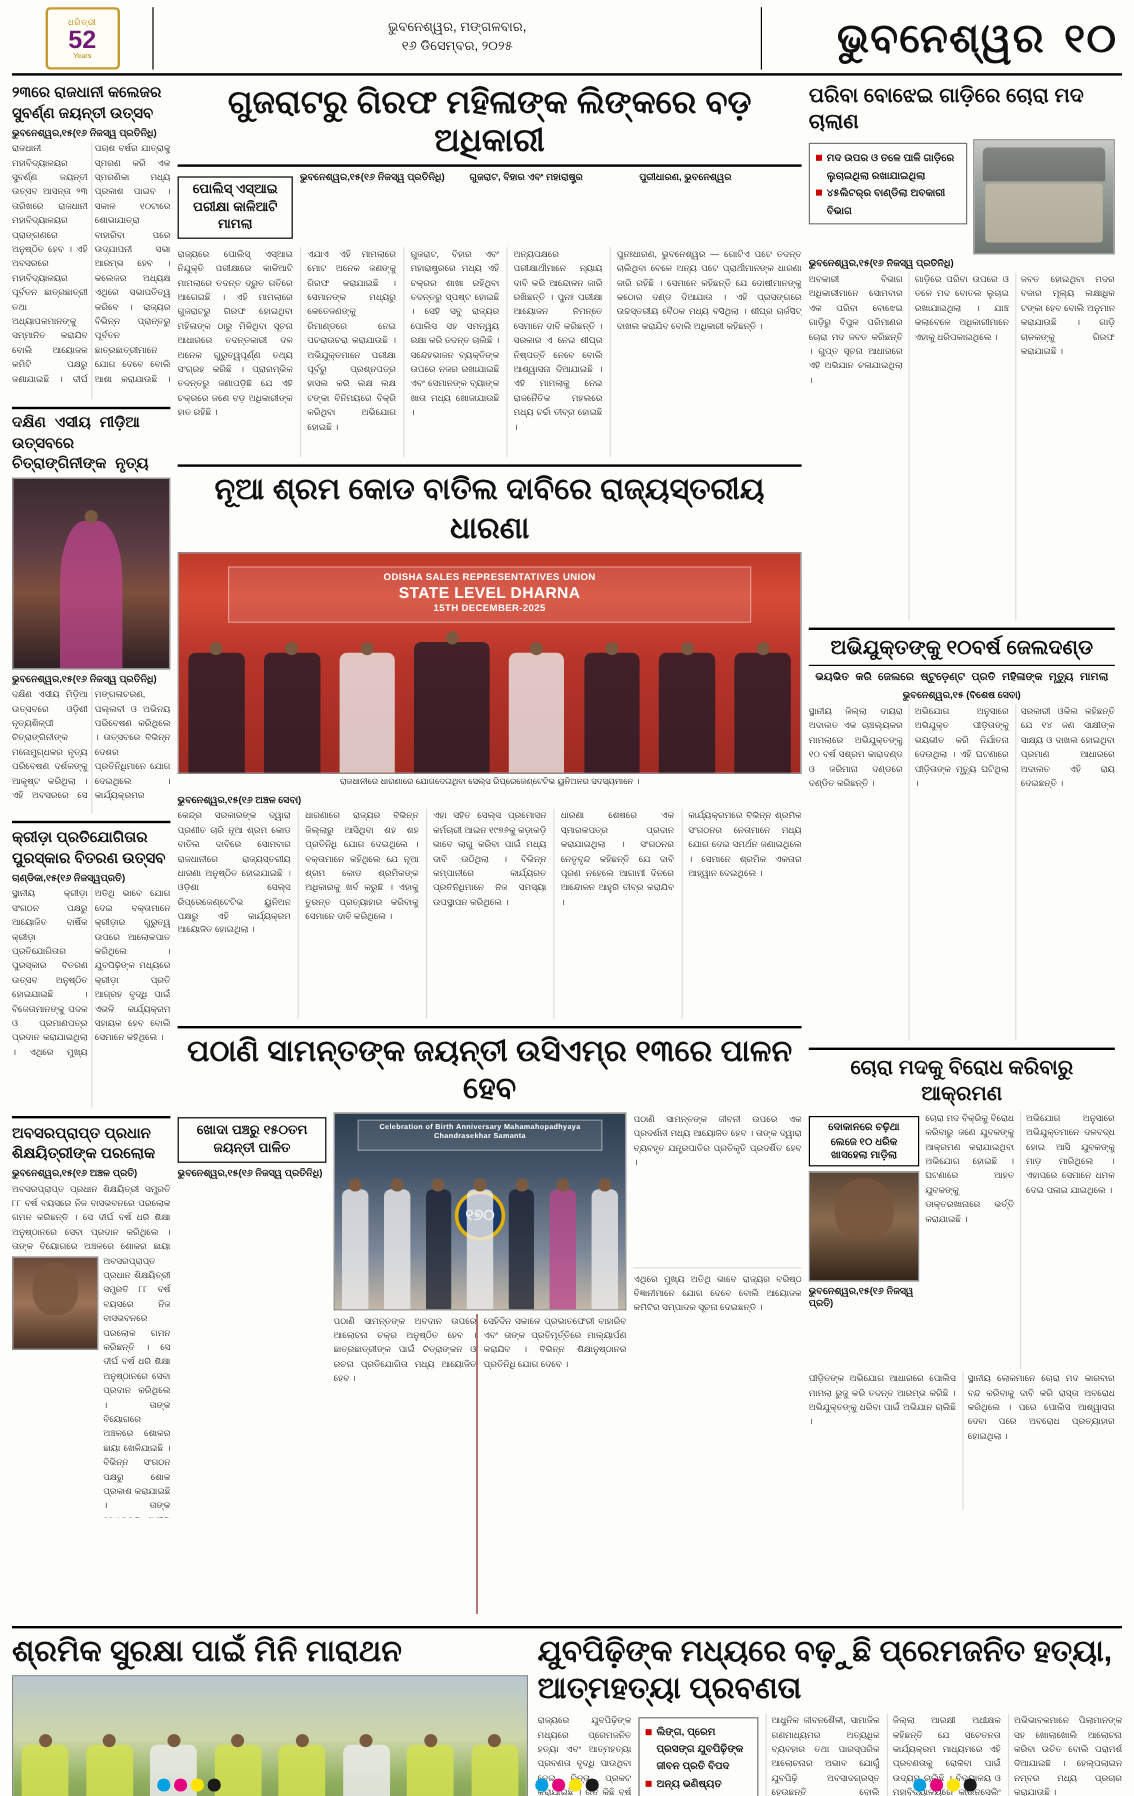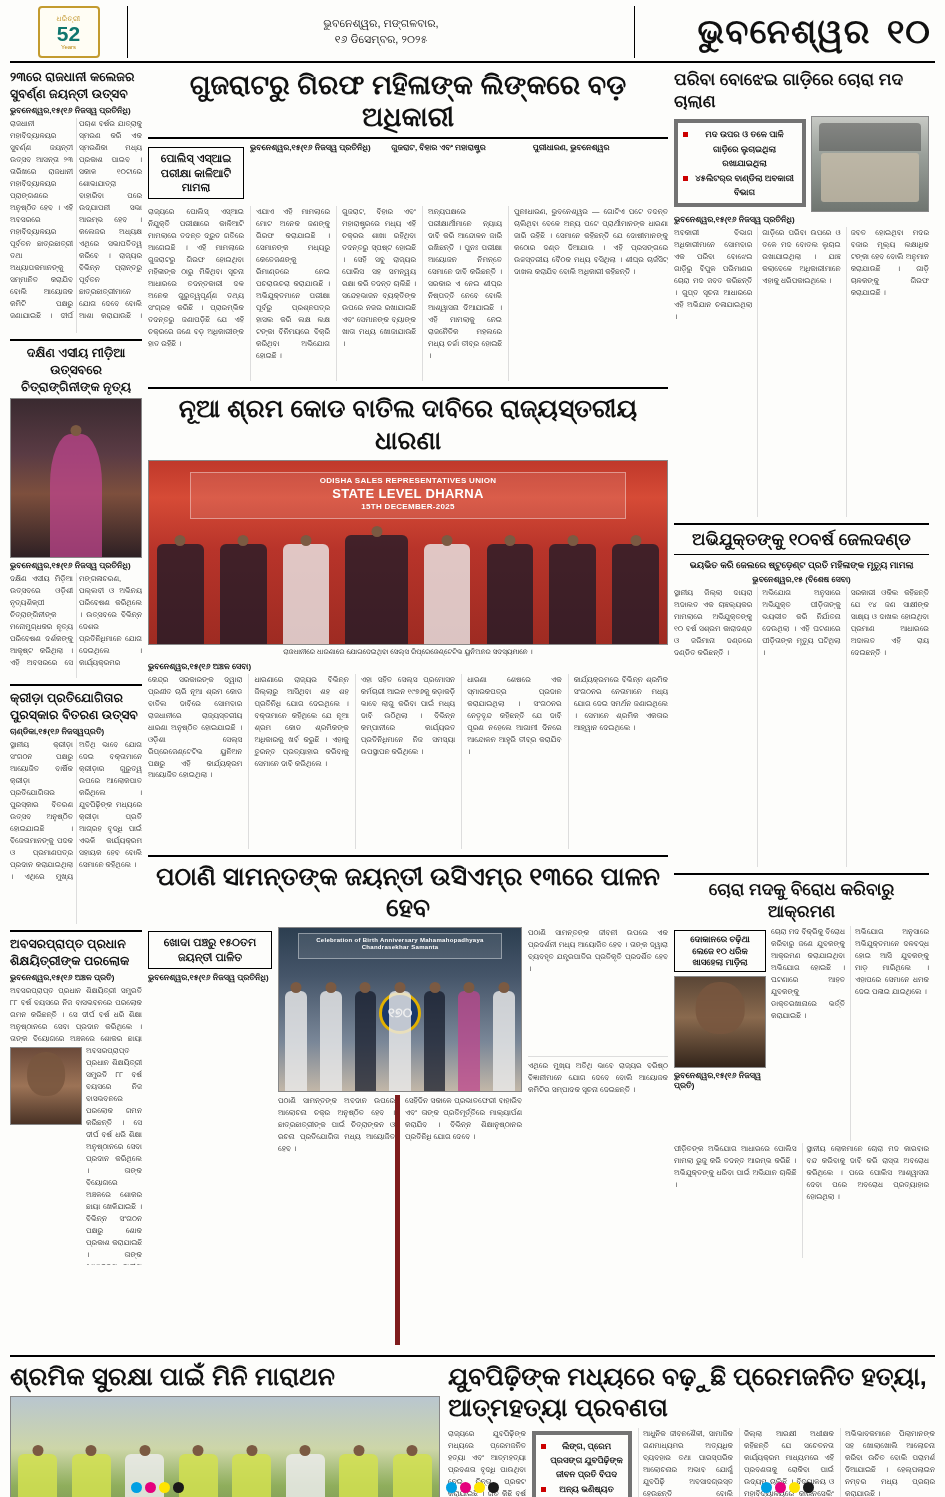--- a/index.html
+++ b/index.html
@@ -16,21 +16,21 @@
 
   
   .masthead { display:flex; align-items:stretch; border-bottom:2px solid #000; padding-bottom:3px; }
   .logo-box { width:118px; display:flex; align-items:center; justify-content:center; border-right:1px solid #000; }
   .logo {
     width:62px; height:52px; border:2px solid #c39b2f; border-radius:4px;
     display:flex; flex-direction:column; align-items:center; justify-content:center;
     background:#fffdf4; position:relative;
   }
   .logo .lbl { font-size:7px; color:#b8860b; letter-spacing:.5px; }
-  .logo .num { font-size:21px; font-weight:bold; color:#0f766e; line-height:1; }
+  .logo .num { font-size:21px; font-weight:bold; color:#701a75; line-height:1; }
   .logo .yrs { font-size:6px; color:#b8860b; }
   .place-date { flex:1; display:flex; flex-direction:column; align-items:center; justify-content:center;
      font-size:11px; line-height:1.45; border-right:1px solid #000; }
   .city-title { width:300px; display:flex; align-items:center; justify-content:flex-end; padding-right:4px;}
   .city-title .t { font-size:34px; font-weight:bold; letter-spacing:1px; }
 
   
   .cols { display:flex; gap:6px; margin-top:6px; }
   .col { }
   .c1 { width:132px; }
@@ -45,21 +45,21 @@
   .byline { font-size:8px; font-weight:bold; margin:3px 0 2px; }
   .byline.center { text-align:center; }
 
   .body-text { font-size:7.4px; line-height:1.62; text-align:justify; color:#1a1a1a; }
   .t2 { column-count:2; column-gap:6px; column-rule:1px solid #ddd; }
 
   .boxed {
     border:1px solid #000; padding:3px 4px; margin:4px 0; text-align:center;
     font-size:11px; font-weight:bold; line-height:1.35;
   }
-  .bullets { border:4px solid #737373; padding:4px 5px; margin:3px 0; font-size:8.5px; line-height:1.7;text-align:center; }
+  .bullets { border:1px solid #737373; padding:4px 5px; margin:3px 0; font-size:8.5px; line-height:1.7; }
   .bullets div { position:relative; padding-left:9px; font-weight:bold; }
   .bullets div:before { content:""; position:absolute; left:0; top:5px; width:5px; height:5px; background:#c00; }
 
   
   .photo { position:relative; overflow:hidden; border:1px solid #888; }
   .cap { font-size:7px; text-align:center; line-height:1.4; padding:2px 1px; }
 
   
   .ph-dance { background:linear-gradient(180deg,#3a2a30 0%,#5a3b44 35%,#7d4f3d 60%,#2e2024 100%); }
   .ph-dharna { background:linear-gradient(180deg,#c0392b 0%,#d64b36 20%,#b8342a 48%,#9e2b22 100%); }
@@ -122,21 +122,21 @@
   <div class="cols">
 
     <div class="col c1">
 
       <div class="hl-s" style="text-align:left;">୨୩ରେ ରାଜଧାନୀ କଲେଜର ସୁବର୍ଣ୍ଣ ଜୟନ୍ତୀ ଉତ୍ସବ</div>
       <div class="byline">ଭୁବନେଶ୍ୱର,୧୫(୧୬ ନିଜସ୍ୱ ପ୍ରତିନିଧି)</div>
       <div class="body-text t2" style="height:215px;overflow:hidden;">ରାଜଧାନୀ ମହାବିଦ୍ୟାଳୟର ସୁବର୍ଣ୍ଣ ଜୟନ୍ତୀ ଉତ୍ସବ ଆସନ୍ତା ୨୩ ତାରିଖରେ ରାଜଧାନୀ ମହାବିଦ୍ୟାଳୟର ପ୍ରାଙ୍ଗଣରେ ଅନୁଷ୍ଠିତ ହେବ । ଏହି ଅବସରରେ ମହାବିଦ୍ୟାଳୟର ପୂର୍ବତନ ଛାତ୍ରଛାତ୍ରୀ ତଥା ଅଧ୍ୟାପକମାନଙ୍କୁ ସମ୍ମାନିତ କରାଯିବ ବୋଲି ଆୟୋଜକ କମିଟି ପକ୍ଷରୁ ଜଣାଯାଇଛି । ଦୀର୍ଘ ପଚାଶ ବର୍ଷର ଯାତ୍ରାକୁ ସ୍ମରଣ କରି ଏକ ସ୍ମରଣିକା ମଧ୍ୟ ପ୍ରକାଶ ପାଇବ । ସକାଳ ୧୦ଟାରେ ଶୋଭାଯାତ୍ରା ବାହାରିବା ପରେ ଉଦ୍‌ଯାପନୀ ସଭା ଆରମ୍ଭ ହେବ । କଲେଜର ଅଧ୍ୟକ୍ଷ ଏଥିରେ ସଭାପତିତ୍ୱ କରିବେ । ରାଜ୍ୟର ବିଭିନ୍ନ ପ୍ରାନ୍ତରୁ ପୂର୍ବତନ ଛାତ୍ରଛାତ୍ରୀମାନେ ଯୋଗ ଦେବେ ବୋଲି ଆଶା କରାଯାଉଛି । ସାଂସ୍କୃତିକ କାର୍ଯ୍ୟକ୍ରମ ମଧ୍ୟ ପରିବେଷଣ କରାଯିବ । ସମସ୍ତ ପ୍ରସ୍ତୁତି ସମ୍ପୂର୍ଣ୍ଣ ହୋଇଥିବା ବେଳେ ବିଭିନ୍ନ କମିଟି ଗଠନ କରାଯାଇଛି । ଏହି ଉତ୍ସବରେ ଭାଗ ନେବା ପାଇଁ ପଞ୍ଜୀକରଣ ପ୍ରକ୍ରିୟା ଜାରି ରହିଛି ବୋଲି କୁହାଯାଇଛି ।</div>
 
       <div class="sec-sep"></div>
 
-      <div class="hl-s" style="text-align:center;">ଦକ୍ଷିଣ ଏସୀୟ ମୀଡ଼ିଆ ଉତ୍ସବରେ ଚିତ୍ରାଙ୍ଗିନୀଙ୍କ ନୃତ୍ୟ</div>
+      <div class="hl-s" style="text-align:left;font-family:Liberation Mono, monospace;">ଦକ୍ଷିଣ ଏସୀୟ ମୀଡ଼ିଆ ଉତ୍ସବରେ ଚିତ୍ରାଙ୍ଗିନୀଙ୍କ ନୃତ୍ୟ</div>
       <div class="photo ph-dance" style="height:160px;margin-top:3px;">
         <div class="fig p" style="position:absolute;left:30%;width:40%;height:78%;bottom:0;border-radius:40% 40% 0 0;"></div>
       </div>
       <div class="byline">ଭୁବନେଶ୍ୱର,୧୫(୧୬ ନିଜସ୍ୱ ପ୍ରତିନିଧି)</div>
       <div class="body-text t2" style="height:105px;overflow:hidden;">ଦକ୍ଷିଣ ଏସୀୟ ମିଡ଼ିଆ ଉତ୍ସବରେ ଓଡ଼ିଶୀ ନୃତ୍ୟଶିଳ୍ପୀ ଚିତ୍ରାଙ୍ଗିନୀଙ୍କ ମନୋମୁଗ୍ଧକର ନୃତ୍ୟ ପରିବେଷଣ ଦର୍ଶକଙ୍କୁ ଆକୃଷ୍ଟ କରିଥିଲା । ଏହି ଅବସରରେ ସେ ମଙ୍ଗଳାଚରଣ, ପଲ୍ଲବୀ ଓ ଅଭିନୟ ପରିବେଷଣ କରିଥିଲେ । ଉତ୍ସବରେ ବିଭିନ୍ନ ଦେଶର ପ୍ରତିନିଧିମାନେ ଯୋଗ ଦେଇଥିଲେ । କାର୍ଯ୍ୟକ୍ରମର ଶେଷରେ ଶିଳ୍ପୀଙ୍କୁ ସମ୍ମାନିତ କରାଯାଇଥିଲା । ସଂଗୀତ ନିର୍ଦ୍ଦେଶନା ଦେଇଥିଲେ ପ୍ରସିଦ୍ଧ ସଂଗୀତଜ୍ଞ । ମୃଦଙ୍ଗ ଓ ବଂଶୀରେ ସଙ୍ଗତ କରିଥିଲେ ସ୍ଥାନୀୟ କଳାକାରମାନେ । ଦର୍ଶକମାନେ କରତାଳିରେ ଶିଳ୍ପୀଙ୍କୁ ଅଭିନନ୍ଦିତ କରିଥିଲେ ।</div>
 
       <div class="sec-sep"></div>
 
       <div class="hl-s" style="text-align:left;">କ୍ରୀଡ଼ା ପ୍ରତିଯୋଗିତାର ପୁରସ୍କାର ବିତରଣ ଉତ୍ସବ</div>
       <div class="byline">ଚାଣ୍ଡିକା,୧୫(୧୬ ନିଜସ୍ୱପ୍ରତି)</div>
@@ -232,21 +232,21 @@
                 <div class="fig l"></div>
                 <div class="fig"></div>
               <div class="fig l"></div>
                 <div class="fig"></div>
                 <div class="fig p"></div>
                 <div class="fig l"></div>
             </div>
           </div>
           <div style="display:flex;gap:0;margin-top:3px;">
             <div class="body-text" style="flex:1;height:250px;overflow:hidden;">ପଠାଣି ସାମନ୍ତଙ୍କ ଅବଦାନ ଉପରେ ଆଲୋଚନା ଚକ୍ର ଅନୁଷ୍ଠିତ ହେବ । ଛାତ୍ରଛାତ୍ରୀଙ୍କ ପାଇଁ ଚିତ୍ରାଙ୍କନ ଓ ରଚନା ପ୍ରତିଯୋଗିତା ମଧ୍ୟ ଆୟୋଜିତ ହେବ ।</div>
-            <div class="body-text" style="flex:1;height:250px;overflow:hidden;border-left:5px solid #7f1d1d;padding-left:5px;">ସେହିଦିନ ସକାଳେ ପ୍ରଭାତଫେରୀ ବାହାରିବ ଏବଂ ତାଙ୍କ ପ୍ରତିମୂର୍ତ୍ତିରେ ମାଲ୍ୟାର୍ପଣ କରାଯିବ । ବିଭିନ୍ନ ଶିକ୍ଷାନୁଷ୍ଠାନର ପ୍ରତିନିଧି ଯୋଗ ଦେବେ ।</div>
+            <div class="body-text" style="flex:1;height:250px;overflow:hidden;border-left:1px solid #7f1d1d;padding-left:5px;">ସେହିଦିନ ସକାଳେ ପ୍ରଭାତଫେରୀ ବାହାରିବ ଏବଂ ତାଙ୍କ ପ୍ରତିମୂର୍ତ୍ତିରେ ମାଲ୍ୟାର୍ପଣ କରାଯିବ । ବିଭିନ୍ନ ଶିକ୍ଷାନୁଷ୍ଠାନର ପ୍ରତିନିଧି ଯୋଗ ଦେବେ ।</div>
           </div>
         </div>
         <div style="flex:1;">
           <div class="body-text" style="height:125px;overflow:hidden;">ପଠାଣି ସାମନ୍ତଙ୍କ ଜୀବନୀ ଉପରେ ଏକ ପ୍ରଦର୍ଶନୀ ମଧ୍ୟ ଆୟୋଜିତ ହେବ । ତାଙ୍କ ଦ୍ୱାରା ବ୍ୟବହୃତ ଯନ୍ତ୍ରପାତିର ପ୍ରତିକୃତି ପ୍ରଦର୍ଶିତ ହେବ ।</div>
           <div class="body-text" style="height:295px;overflow:hidden;margin-top:4px;border-top:1px solid #ddd;padding-top:3px;">ଏଥିରେ ମୁଖ୍ୟ ଅତିଥି ଭାବେ ରାଜ୍ୟର ବରିଷ୍ଠ ବିଜ୍ଞାନୀମାନେ ଯୋଗ ଦେବେ ବୋଲି ଆୟୋଜକ କମିଟିର ସମ୍ପାଦକ ସୂଚନା ଦେଇଛନ୍ତି ।</div>
         </div>
       </div>
     </div>
 
     <div class="col c3">
@@ -272,21 +272,21 @@
       <div style="display:flex;gap:5px;">
         <div class="body-text" style="flex:1;height:290px;overflow:hidden;">ଅବକାରୀ ବିଭାଗ ଅଧିକାରୀମାନେ ସୋମବାର ଏକ ପରିବା ବୋଝେଇ ଗାଡ଼ିରୁ ବିପୁଳ ପରିମାଣର ଚୋରା ମଦ ଜବତ କରିଛନ୍ତି । ଗୁପ୍ତ ସୂଚନା ଆଧାରରେ ଏହି ଅଭିଯାନ ଚଳାଯାଇଥିଲା ।</div>
         <div class="body-text" style="flex:1;height:290px;overflow:hidden;border-left:1px solid #ddd;padding-left:4px;">ଗାଡ଼ିରେ ପରିବା ଉପରେ ଓ ତଳେ ମଦ ବୋତଲ ଲୁଚାଇ ରଖାଯାଇଥିଲା । ଯାଞ୍ଚ କଲାବେଳେ ଅଧିକାରୀମାନେ ଏହାକୁ ଧରିପକାଇଥିଲେ ।</div>
         <div class="body-text" style="flex:1;height:290px;overflow:hidden;border-left:1px solid #ddd;padding-left:4px;">ଜବତ ହୋଇଥିବା ମଦର ବଜାର ମୂଲ୍ୟ ଲକ୍ଷାଧିକ ଟଙ୍କା ହେବ ବୋଲି ଅନୁମାନ କରାଯାଉଛି । ଗାଡ଼ି ଚାଳକଙ୍କୁ ଗିରଫ କରାଯାଇଛି ।</div>
       </div>
 
       <div class="sec-sep"></div>
 
       <div class="hl-m">ଅଭିଯୁକ୍ତଙ୍କୁ ୧୦ବର୍ଷ ଜେଲଦଣ୍ଡ</div>
       <div class="thin-rule"></div>
-      <div style="font-size:9px;font-weight:bold;text-align:center;line-height:1.4;">ଭୟଭିତ କରି ଜେଲରେ ଷ୍ଟୁଡ଼େଣ୍ଟ ପ୍ରତି ମହିଳାଙ୍କ ମୃତ୍ୟୁ ମାମଲା</div>
+      <div style="font-size:9px;font-weight:bold;text-align:center;line-height:1.4;font-family:Liberation Mono, monospace;">ଭୟଭିତ କରି ଜେଲରେ ଷ୍ଟୁଡ଼େଣ୍ଟ ପ୍ରତି ମହିଳାଙ୍କ ମୃତ୍ୟୁ ମାମଲା</div>
       <div class="byline center">ଭୁବନେଶ୍ୱର,୧୫ (ବିଶେଷ ସେବା)</div>
       <div style="display:flex;gap:5px;">
         <div class="body-text" style="flex:1;height:280px;overflow:hidden;">ସ୍ଥାନୀୟ ଜିଲ୍ଲା ଦାୟରା ଅଦାଲତ ଏକ ଚାଞ୍ଚଲ୍ୟକର ମାମଲାରେ ଅଭିଯୁକ୍ତଙ୍କୁ ୧୦ ବର୍ଷ ସଶ୍ରମ କାରାଦଣ୍ଡ ଓ ଜରିମାନା ଦଣ୍ଡରେ ଦଣ୍ଡିତ କରିଛନ୍ତି ।</div>
         <div class="body-text" style="flex:1;height:280px;overflow:hidden;border-left:1px solid #ddd;padding-left:4px;">ଅଭିଯୋଗ ଅନୁସାରେ ଅଭିଯୁକ୍ତ ପୀଡ଼ିତାଙ୍କୁ ଭୟଭୀତ କରି ନିର୍ଯାତନା ଦେଉଥିଲା । ଏହି ଘଟଣାରେ ପୀଡ଼ିତାଙ୍କ ମୃତ୍ୟୁ ଘଟିଥିଲା ।</div>
         <div class="body-text" style="flex:1;height:280px;overflow:hidden;border-left:1px solid #ddd;padding-left:4px;">ସରକାରୀ ଓକିଲ କହିଛନ୍ତି ଯେ ୧୪ ଜଣ ସାକ୍ଷୀଙ୍କ ସାକ୍ଷ୍ୟ ଓ ଦାଖଲ ହୋଇଥିବା ପ୍ରମାଣ ଆଧାରରେ ଅଦାଲତ ଏହି ରାୟ ଦେଇଛନ୍ତି ।</div>
       </div>
 
       <div class="sec-sep"></div>
 
       <div class="hl-m" style="text-align:center;">ଚୋରା ମଦକୁ ବିରୋଧ କରିବାରୁ ଆକ୍ରମଣ</div>

